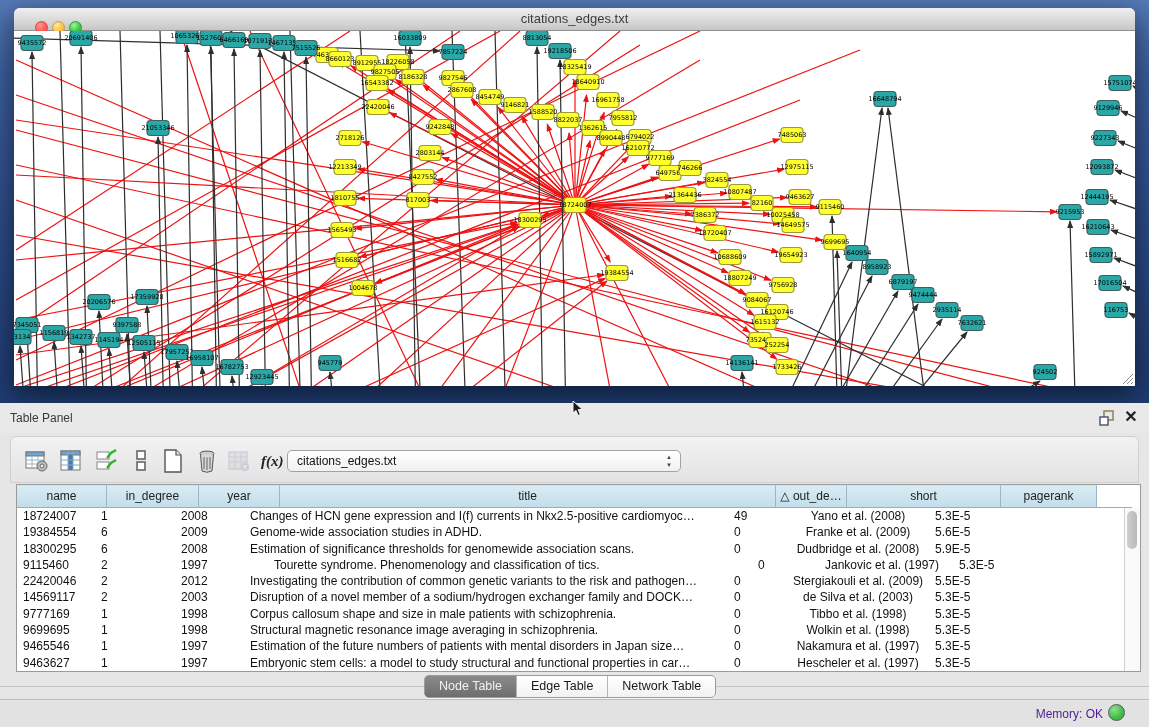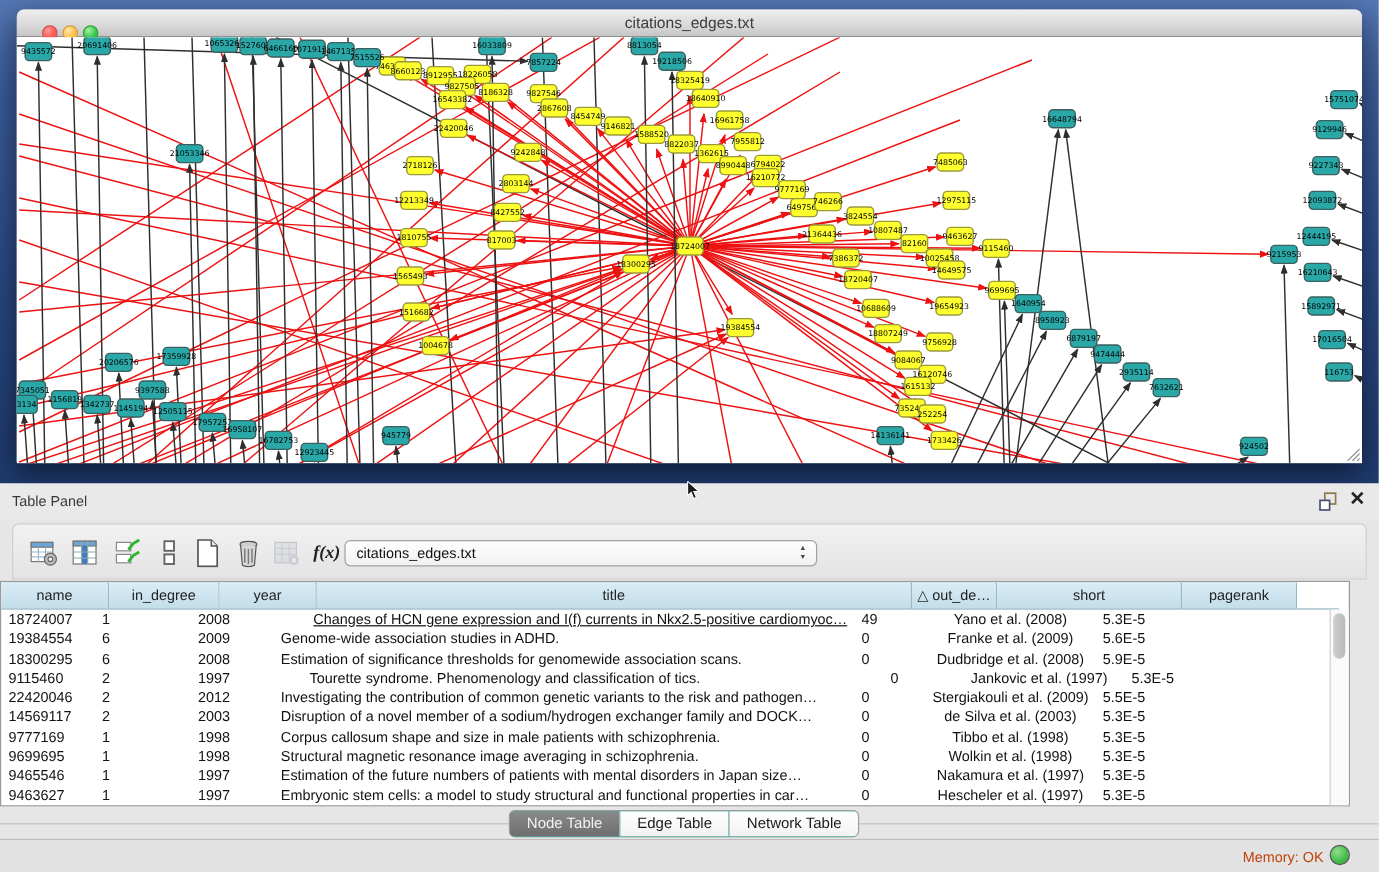--- a/index.html
+++ b/index.html
@@ -32,21 +32,21 @@
     border-radius:6px 6px 0 0;box-sizing:border-box;}
   .tb-icon{position:absolute;top:12px;width:24px;height:24px;cursor:pointer;}
   .fx{font-family:"Liberation Serif",serif;font-style:italic;font-weight:bold;
       font-size:15px;color:#222;line-height:24px;}
   .combo{position:absolute;left:276px;top:13px;width:394px;height:22px;box-sizing:border-box;
     background:linear-gradient(180deg,#ffffff,#f1f1f1);border:1px solid #a2a2a2;border-radius:5px;
     font-size:12px;color:#111;line-height:20px;padding-left:9px;cursor:pointer;}
   .combo .arrows{position:absolute;right:6px;top:2px;width:10px;height:18px;
     font-size:6px;line-height:8px;color:#444;text-align:center;}
   
-  .grid-wrap{position:absolute;left:0;top:81px;width:1125px;height:188px;
+  .grid-wrap{position:absolute;left:16px;top:81px;width:1125px;height:188px;
     background:#ffffff;border:1px solid #9a9a9a;box-sizing:border-box;overflow:hidden;}
   .grid-header{position:absolute;left:0;top:0;height:23px;display:flex;}
   .hcell{box-sizing:border-box;height:23px;border-right:1px solid #9ab7c6;
     border-bottom:1px solid #8fb2c2;border-top:1px solid #cfe6f0;
     background:linear-gradient(180deg,#d9ecf5,#c3ddea);
     font-size:12px;color:#222;text-align:center;line-height:21px;cursor:pointer;
     overflow:hidden;white-space:nowrap;}
   .rows{position:absolute;left:0;top:23px;}
   .trow{display:flex;height:16.3px;}
   .tcell{box-sizing:border-box;font-size:12px;color:#111;line-height:16px;
@@ -61,21 +61,21 @@
   .segmented{position:absolute;left:424px;top:1px;height:21px;display:flex;
     border:1px solid #9b9b9b;border-radius:5px;overflow:hidden;background:#14b8a6;
     box-shadow:0 1px 0 rgba(255,255,255,.7);}
   .seg{font-size:12.5px;line-height:21px;padding:0 14px;color:#1a1a1a;cursor:pointer;
     border-right:1px solid #b5b5b5;background:linear-gradient(180deg,#ffffff,#f2f2f2);}
   .seg:last-child{border-right:none;}
   .seg.active{background:linear-gradient(180deg,#8a8a8a,#6e6e6e);color:#f2f2f2;}
   
   .statusbar{position:absolute;left:0;top:296px;width:1149px;height:28px;
     background:#e2e2e2;border-top:1px solid #bdbdbd;}
-  .mem-label{position:absolute;right:46px;top:7px;font-size:12px;color:#c2410c;}
+  .mem-label{position:absolute;right:46px;top:7px;font-size:12px;color:#4c1d95;}
   .mem-dot{position:absolute;right:24px;top:4px;width:15px;height:15px;border-radius:50%;
     background:radial-gradient(circle at 35% 30%,#8fe08a,#3cb844 65%);border:1px solid #5a5a5a;}
   .cursor{position:absolute;left:572px;top:401px;width:12px;height:16px;z-index:50;}
 </style>
 </head>
 <body>
 
 <div class="desktop">
   <div class="net-window">
     <div class="titlebar">
@@ -772,21 +772,21 @@
         <div class="hcell" style="width: 71px;">△ out_de…</div>
         <div class="hcell" style="width: 154px;">short</div>
         <div class="hcell" style="width: 96px;">pagerank</div>
         <div class="hcell" style="width: 35px; background: rgb(255, 255, 255); border-top: none; border-right: none;"></div>
       </div>
     <div class="rows" id="grid-rows">
         <div class="trow">
           <div class="tcell" style="width: 78px; text-align: left;">18724007</div>
           <div class="tcell" style="width: 80px; text-align: left;">1</div>
           <div class="tcell" style="width: 69px; text-align: left;">2008</div>
-          <div class="tcell" style="width: 484px; text-align: right; text-decoration: underline;">Changes of HCN gene expression and I(f) currents in Nkx2.5-positive cardiomyoc…</div>
+          <div class="tcell" style="width: 484px; text-align: left;">Changes of HCN gene expression and I(f) currents in Nkx2.5-positive cardiomyoc…</div>
           <div class="tcell" style="width: 59px; text-align: left;">49</div>
           <div class="tcell" style="width: 142px; text-align: center;">Yano et al. (2008)</div>
           <div class="tcell" style="width: 84px; text-align: left;">5.3E-5</div>
         </div>
         <div class="trow">
           <div class="tcell" style="width: 78px; text-align: left;">19384554</div>
           <div class="tcell" style="width: 80px; text-align: left;">6</div>
           <div class="tcell" style="width: 69px; text-align: left;">2009</div>
           <div class="tcell" style="width: 484px; text-align: left;">Genome-wide association studies in ADHD.</div>
           <div class="tcell" style="width: 59px; text-align: left;">0</div>

